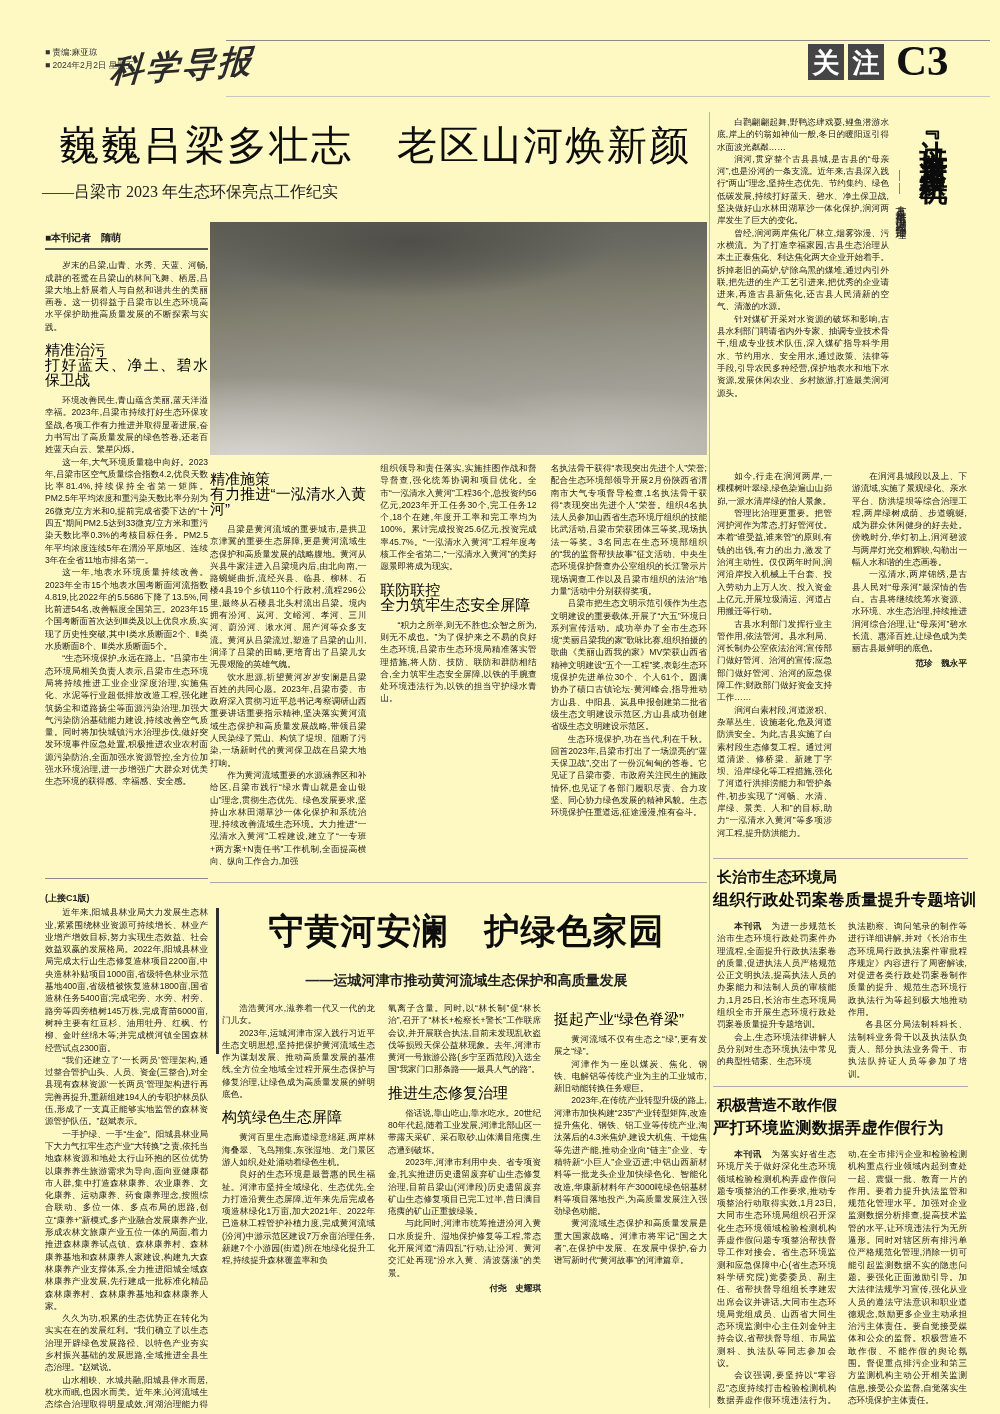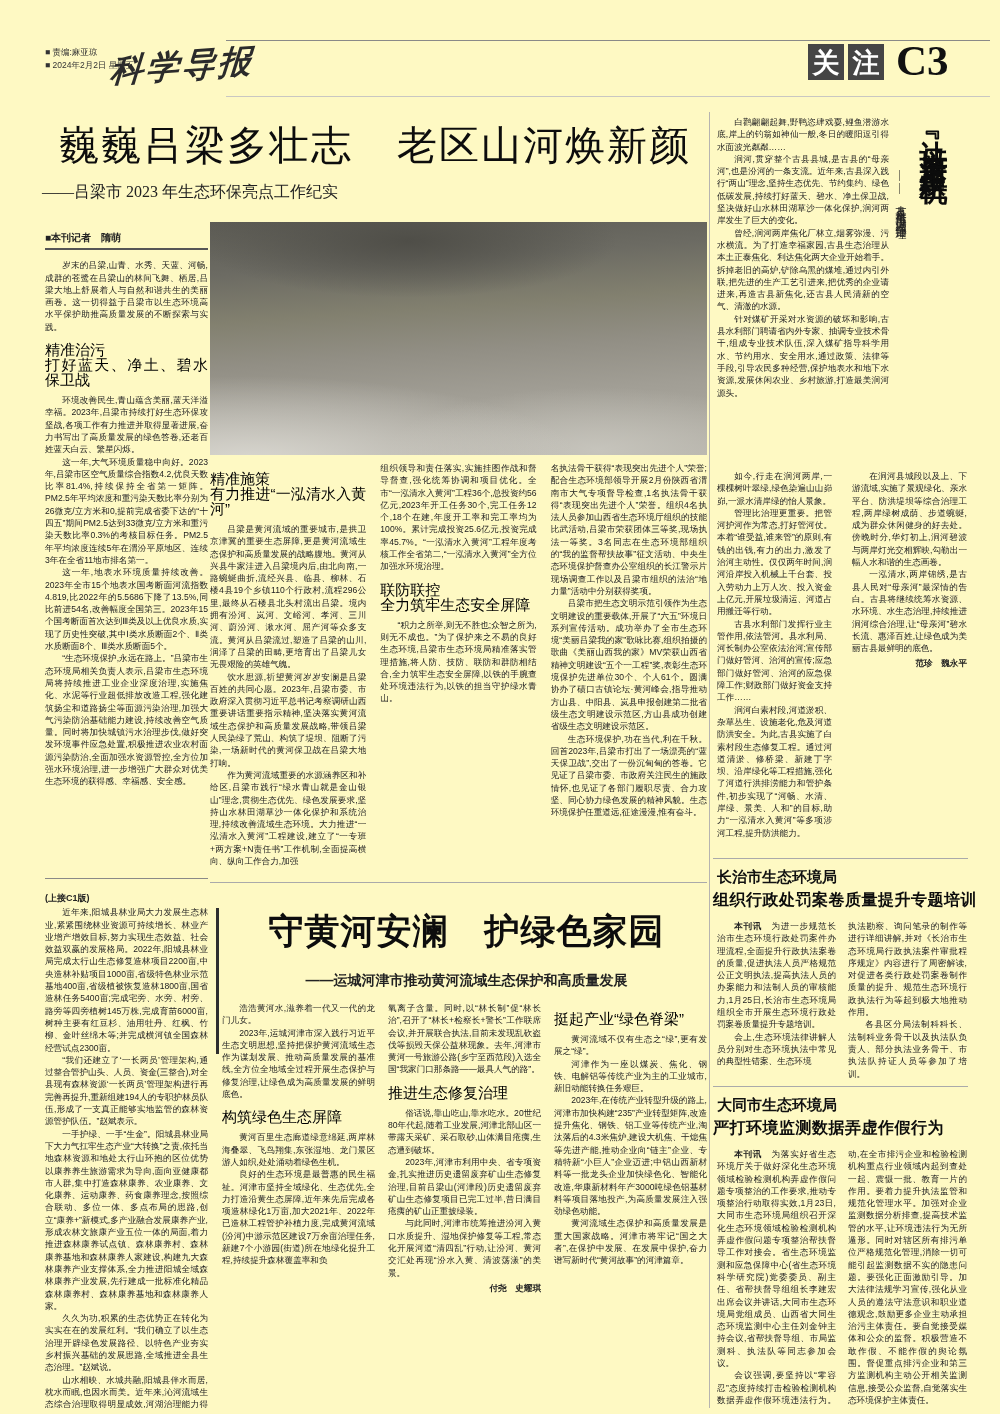--- a/index.html
+++ b/index.html
@@ -100,21 +100,21 @@
     <div class="col">
         <div class="subhead">
           <div>精准施策</div>
           <div>有力推进“一泓清水入黄河”</div>
         </div>
         <p class="p">吕梁是黄河流域的重要城市,是拱卫京津冀的重要生态屏障,更是黄河流域生态保护和高质量发展的战略腹地。黄河从兴县牛家洼进入吕梁境内后,由北向南,一路蜿蜒曲折,流经兴县、临县、柳林、石楼4县19个乡镇110个行政村,流程296公里,最终从石楼县北头村流出吕梁。境内拥有汾河、岚河、文峪河、孝河、三川河、蔚汾河、湫水河、屈产河等众多支流。黄河从吕梁流过,塑造了吕梁的山川,润泽了吕梁的田畴,更培育出了吕梁儿女无畏艰险的英雄气魄。</p>
         <p class="p">饮水思源,祈望黄河岁岁安澜是吕梁百姓的共同心愿。2023年,吕梁市委、市政府深入贯彻习近平总书记考察调研山西重要讲话重要指示精神,坚决落实黄河流域生态保护和高质量发展战略,带领吕梁人民染绿了荒山、构筑了堤坝、阻断了污染,一场新时代的黄河保卫战在吕梁大地打响。</p>
         <p class="p">作为黄河流域重要的水源涵养区和补给区,吕梁市践行“绿水青山就是金山银山”理念,贯彻生态优先、绿色发展要求,坚持山水林田湖草沙一体化保护和系统治理,持续改善流域生态环境。大力推进“一泓清水入黄河”工程建设,建立了“一专班+两方案+N责任书”工作机制,全面提高横向、纵向工作合力,加强</p>
       </div>
     <div class="col">
-        <p class="p noind">组织领导和责任落实,实施挂图作战和督导督查,强化统筹协调和项目优化。全市“一泓清水入黄河”工程36个,总投资约56亿元,2023年开工任务30个,完工任务12个,18个在建,年度开工率和完工率均为100%。累计完成投资25.6亿元,投资完成率45.7%。“一泓清水入黄河”工程年度考核工作全省第二,“一泓清水入黄河”全方位加强水环境治理。</p>
+        <p class="p noind">组织领导和责任落实,实施挂图作战和督导督查,强化统筹协调和项目优化。全市“一泓清水入黄河”工程36个,总投资约56亿元,2023年开工任务30个,完工任务12个,18个在建,年度开工率和完工率均为100%。累计完成投资25.6亿元,投资完成率45.7%。“一泓清水入黄河”工程年度考核工作全省第二,“一泓清水入黄河”的美好愿景即将成为现实。</p>
         <div class="subhead">
           <div>联防联控</div>
           <div>全力筑牢生态安全屏障</div>
         </div>
         <p class="p">“积力之所举,则无不胜也;众智之所为,则无不成也。”为了保护来之不易的良好生态环境,吕梁市生态环境局精准落实管理措施,将人防、技防、联防和群防相结合,全力筑牢生态安全屏障,以铁的手腕查处环境违法行为,以铁的担当守护绿水青山。</p>
       </div>
     <div class="col">
         <p class="p noind">名执法骨干获得“表现突出先进个人”荣誉;配合生态环境部领导开展2月份陕西省渭南市大气专项督导检查,1名执法骨干获得“表现突出先进个人”荣誉。组织4名执法人员参加山西省生态环境厅组织的技能比武活动,吕梁市荣获团体三等奖,现场执法一等奖。3名同志在生态环境部组织的“我的监督帮扶故事”征文活动、中央生态环境保护督查办公室组织的长江警示片现场调查工作以及吕梁市组织的法治“地力量”活动中分别获得奖项。</p>
         <p class="p">吕梁市把生态文明示范引领作为生态文明建设的重要载体,开展了“六五”环境日系列宣传活动。成功举办了全市生态环境“美丽吕梁我的家”歌咏比赛,组织拍摄的歌曲《美丽山西我的家》MV荣获山西省精神文明建设“五个一工程”奖,表彰生态环境保护先进单位30个、个人61个。圆满协办了碛口古镇论坛·黄河峰会,指导推动方山县、中阳县、岚县申报创建第二批省级生态文明建设示范区,方山县成功创建省级生态文明建设示范区。</p>
         <p class="p">生态环境保护,功在当代,利在千秋。回首2023年,吕梁市打出了一场漂亮的“蓝天保卫战”,交出了一份沉甸甸的答卷。它见证了吕梁市委、市政府关注民生的施政情怀,也见证了各部门履职尽责、合力攻坚、同心协力绿色发展的精神风貌。生态环境保护任重道远,征途漫漫,惟有奋斗。</p>
@@ -204,21 +204,21 @@
         <p class="p"><b>本刊讯　</b>为进一步规范长治市生态环境行政处罚案件办理流程,全面提升行政执法案卷的质量,促进执法人员严格规范公正文明执法,提高执法人员的办案能力和法制人员的审核能力,1月25日,长治市生态环境局组织全市开展生态环境行政处罚案卷质量提升专题培训。</p>
         <p class="p">会上,生态环境法律讲解人员分别对生态环境执法中常见的典型性错案、生态环境</p>
       </div>
     <div class="col">
         <p class="p noind">执法勘察、询问笔录的制作等进行详细讲解,并对《长治市生态环境局行政执法案件审批程序规定》内容进行了周密解读,对促进各类行政处罚案卷制作质量的提升、规范生态环境行政执法行为等起到极大地推动作用。</p>
         <p class="p">各县区分局法制科科长、法制科业务骨干以及执法队负责人、部分执法业务骨干、市执法队持证人员等参加了培训。</p>
       </div>
   </div>
 
   <div class="abs hrule" style="left:713px;top:1086px;width:255px;background:#aaa;"></div>
-  <div class="abs bureau-label" style="left:717px;top:1096px;">大同市生态环境局</div>
+  <div class="abs bureau-label" style="left:717px;top:1096px;">积极营造不敢作假</div>
   <div class="abs bureau-headline" style="left:713px;top:1118px;width:256px;">严打环境监测数据弄虚作假行为</div>
   <div class="abs cols" style="left:717px;top:1148px;width:250px;height:260px;gap:12px;">
     <div class="col">
         <p class="p"><b>本刊讯　</b>为落实好省生态环境厅关于做好深化生态环境领域检验检测机构弄虚作假问题专项整治的工作要求,推动专项整治行动取得实效,1月23日,大同市生态环境局组织召开深化生态环境领域检验检测机构弄虚作假问题专项整治帮扶督导工作对接会。省生态环境监测和应急保障中心(省生态环境科学研究院)党委委员、副主任、省帮扶督导组组长李建宏出席会议并讲话,大同市生态环境局党组成员、山西省大同生态环境监测中心主任刘金钟主持会议,省帮扶督导组、市局监测科、执法队等同志参加会议。</p>
         <p class="p">会议强调,要坚持以“零容忍”态度持续打击检验检测机构数据弄虚作假环境违法行为。通过此次专项整治行</p>
       </div>
     <div class="col">
         <p class="p noind">动,在全市排污企业和检验检测机构重点行业领域内起到查处一起、震慑一批、教育一片的作用。要着力提升执法监管和规范化管理水平。加强对企业监测数据分析排查,提高技术监管的水平,让环境违法行为无所遁形。同时对辖区所有排污单位严格规范化管理,消除一切可能引起监测数据不实的隐患问题。要强化正面激励引导。加大法律法规学习宣传,强化从业人员的遵法守法意识和职业道德观念,鼓励更多企业主动承担治污主体责任。要自觉接受媒体和公众的监督。积极营造不敢作假、不能作假的舆论氛围。督促重点排污企业和第三方监测机构主动公开相关监测信息,接受公众监督,自觉落实生态环境保护主体责任。</p>
       </div>
   </div>

